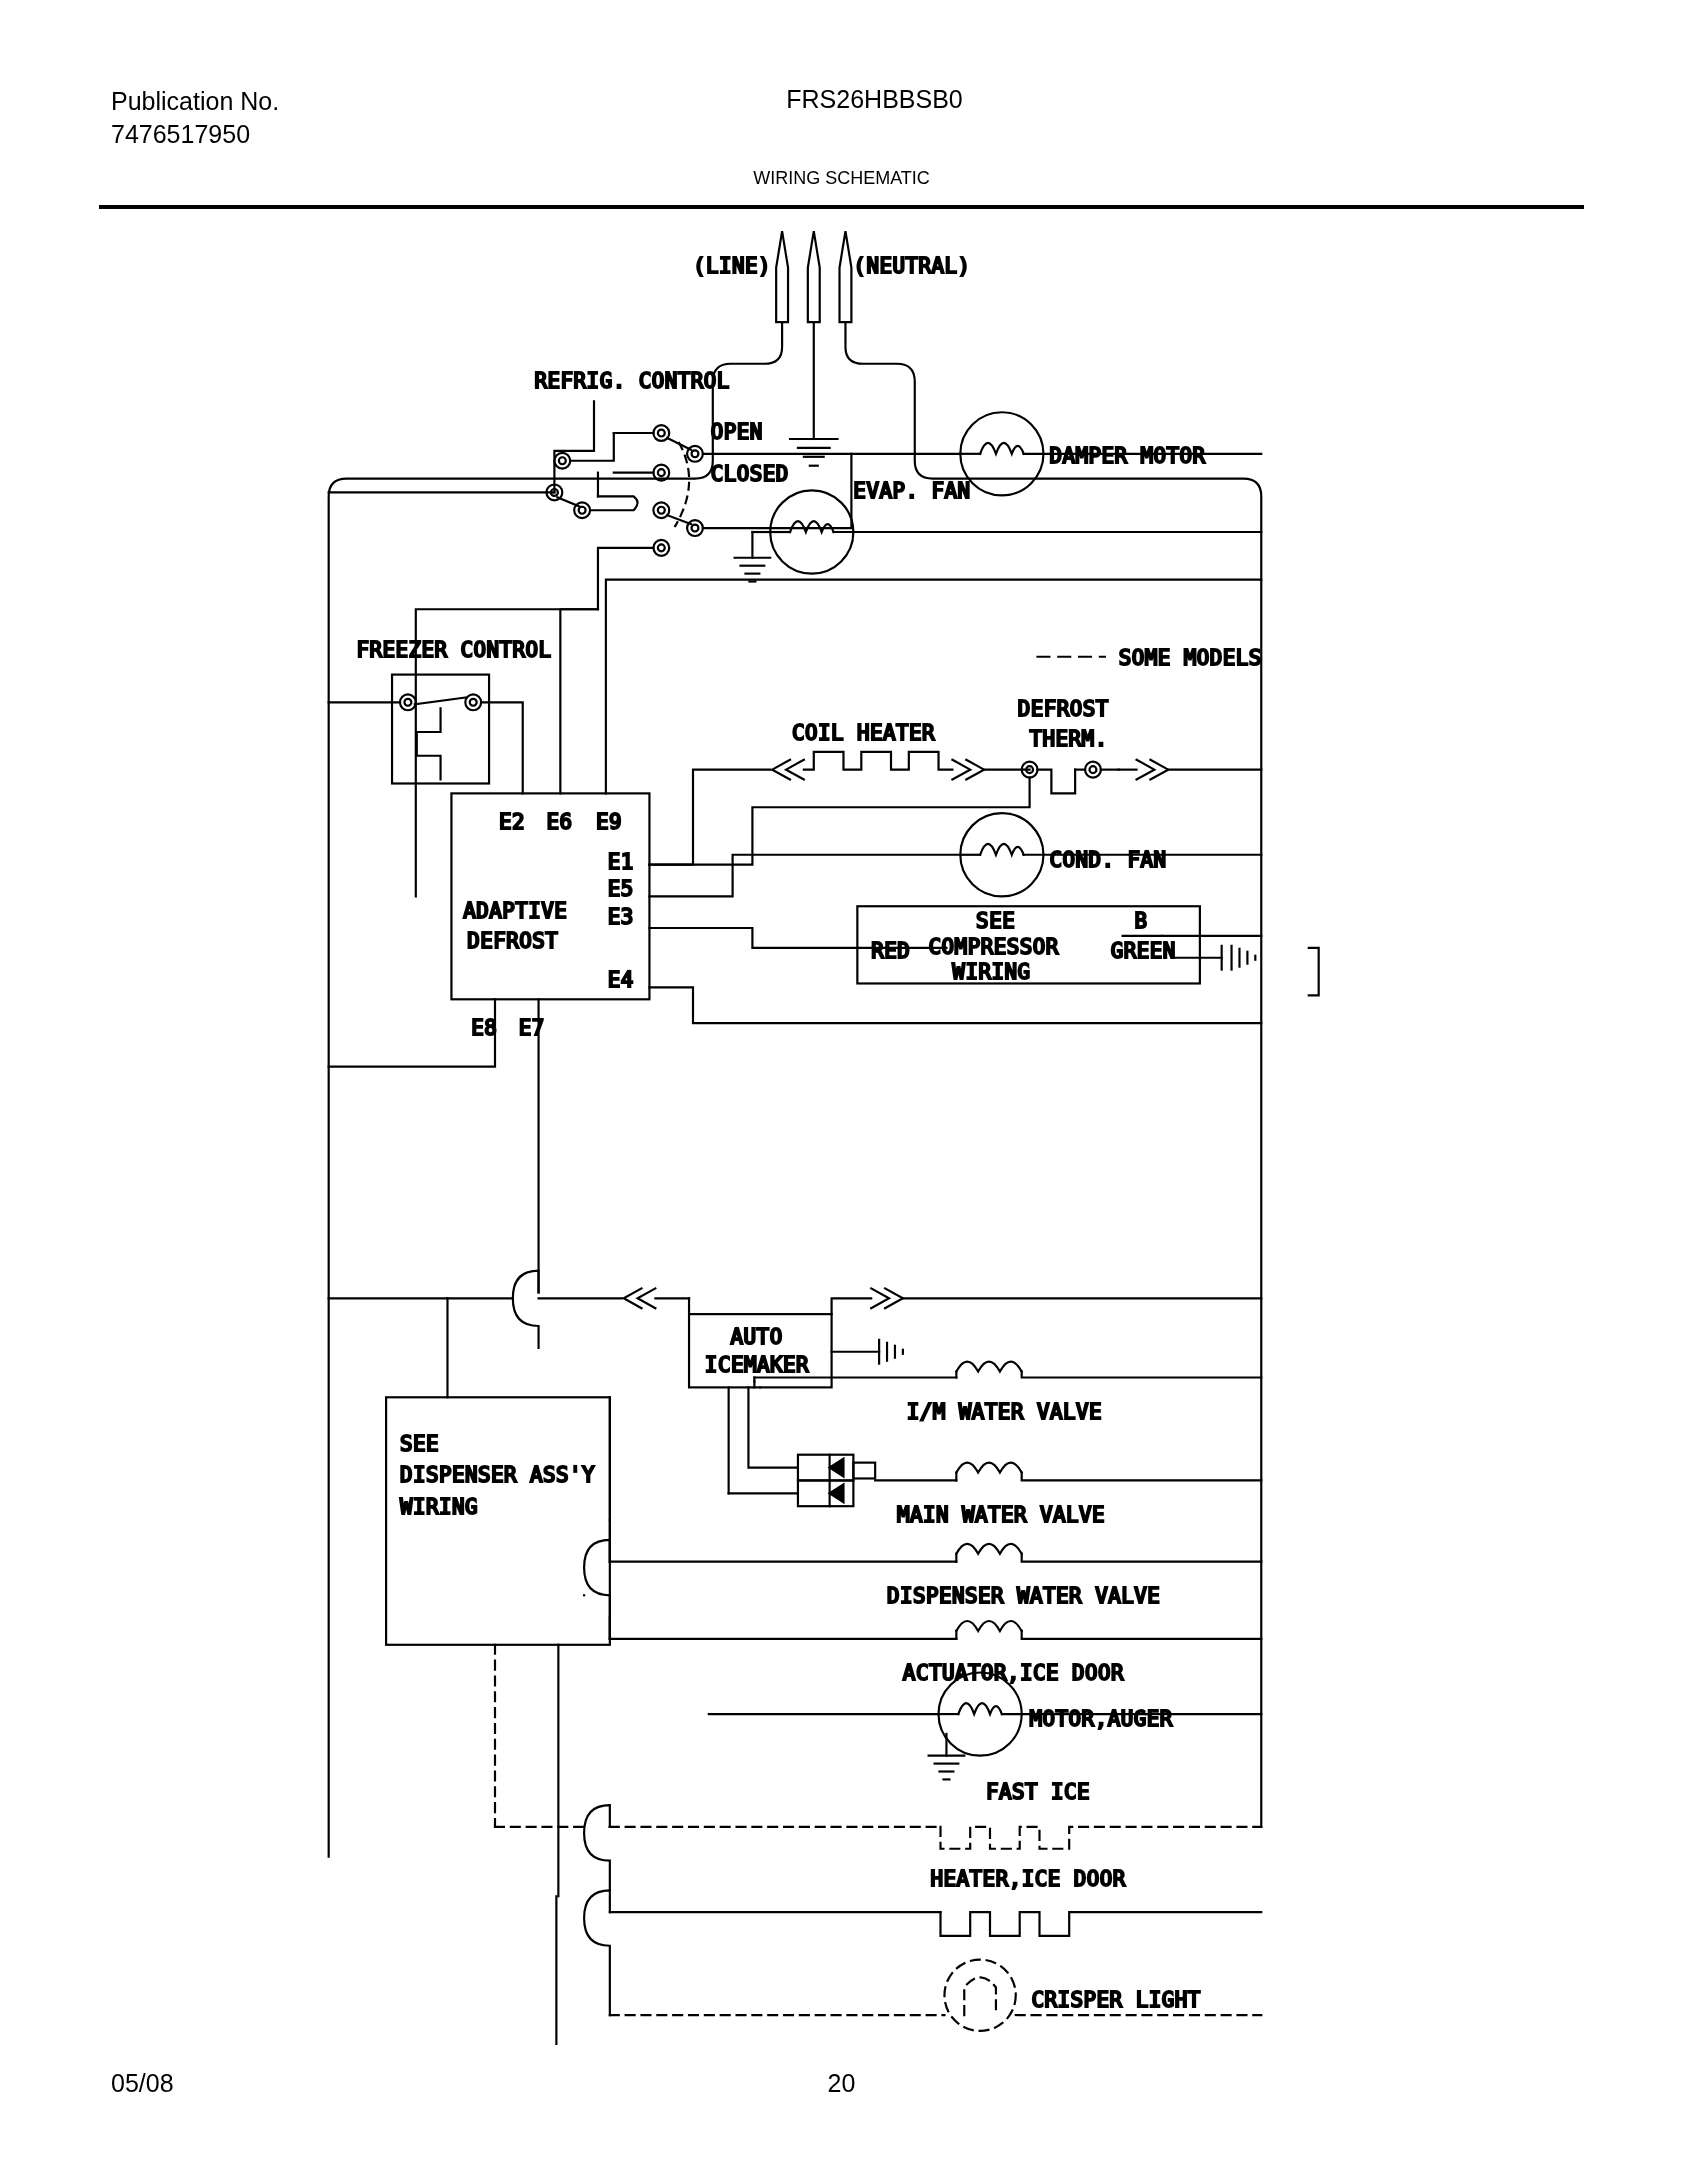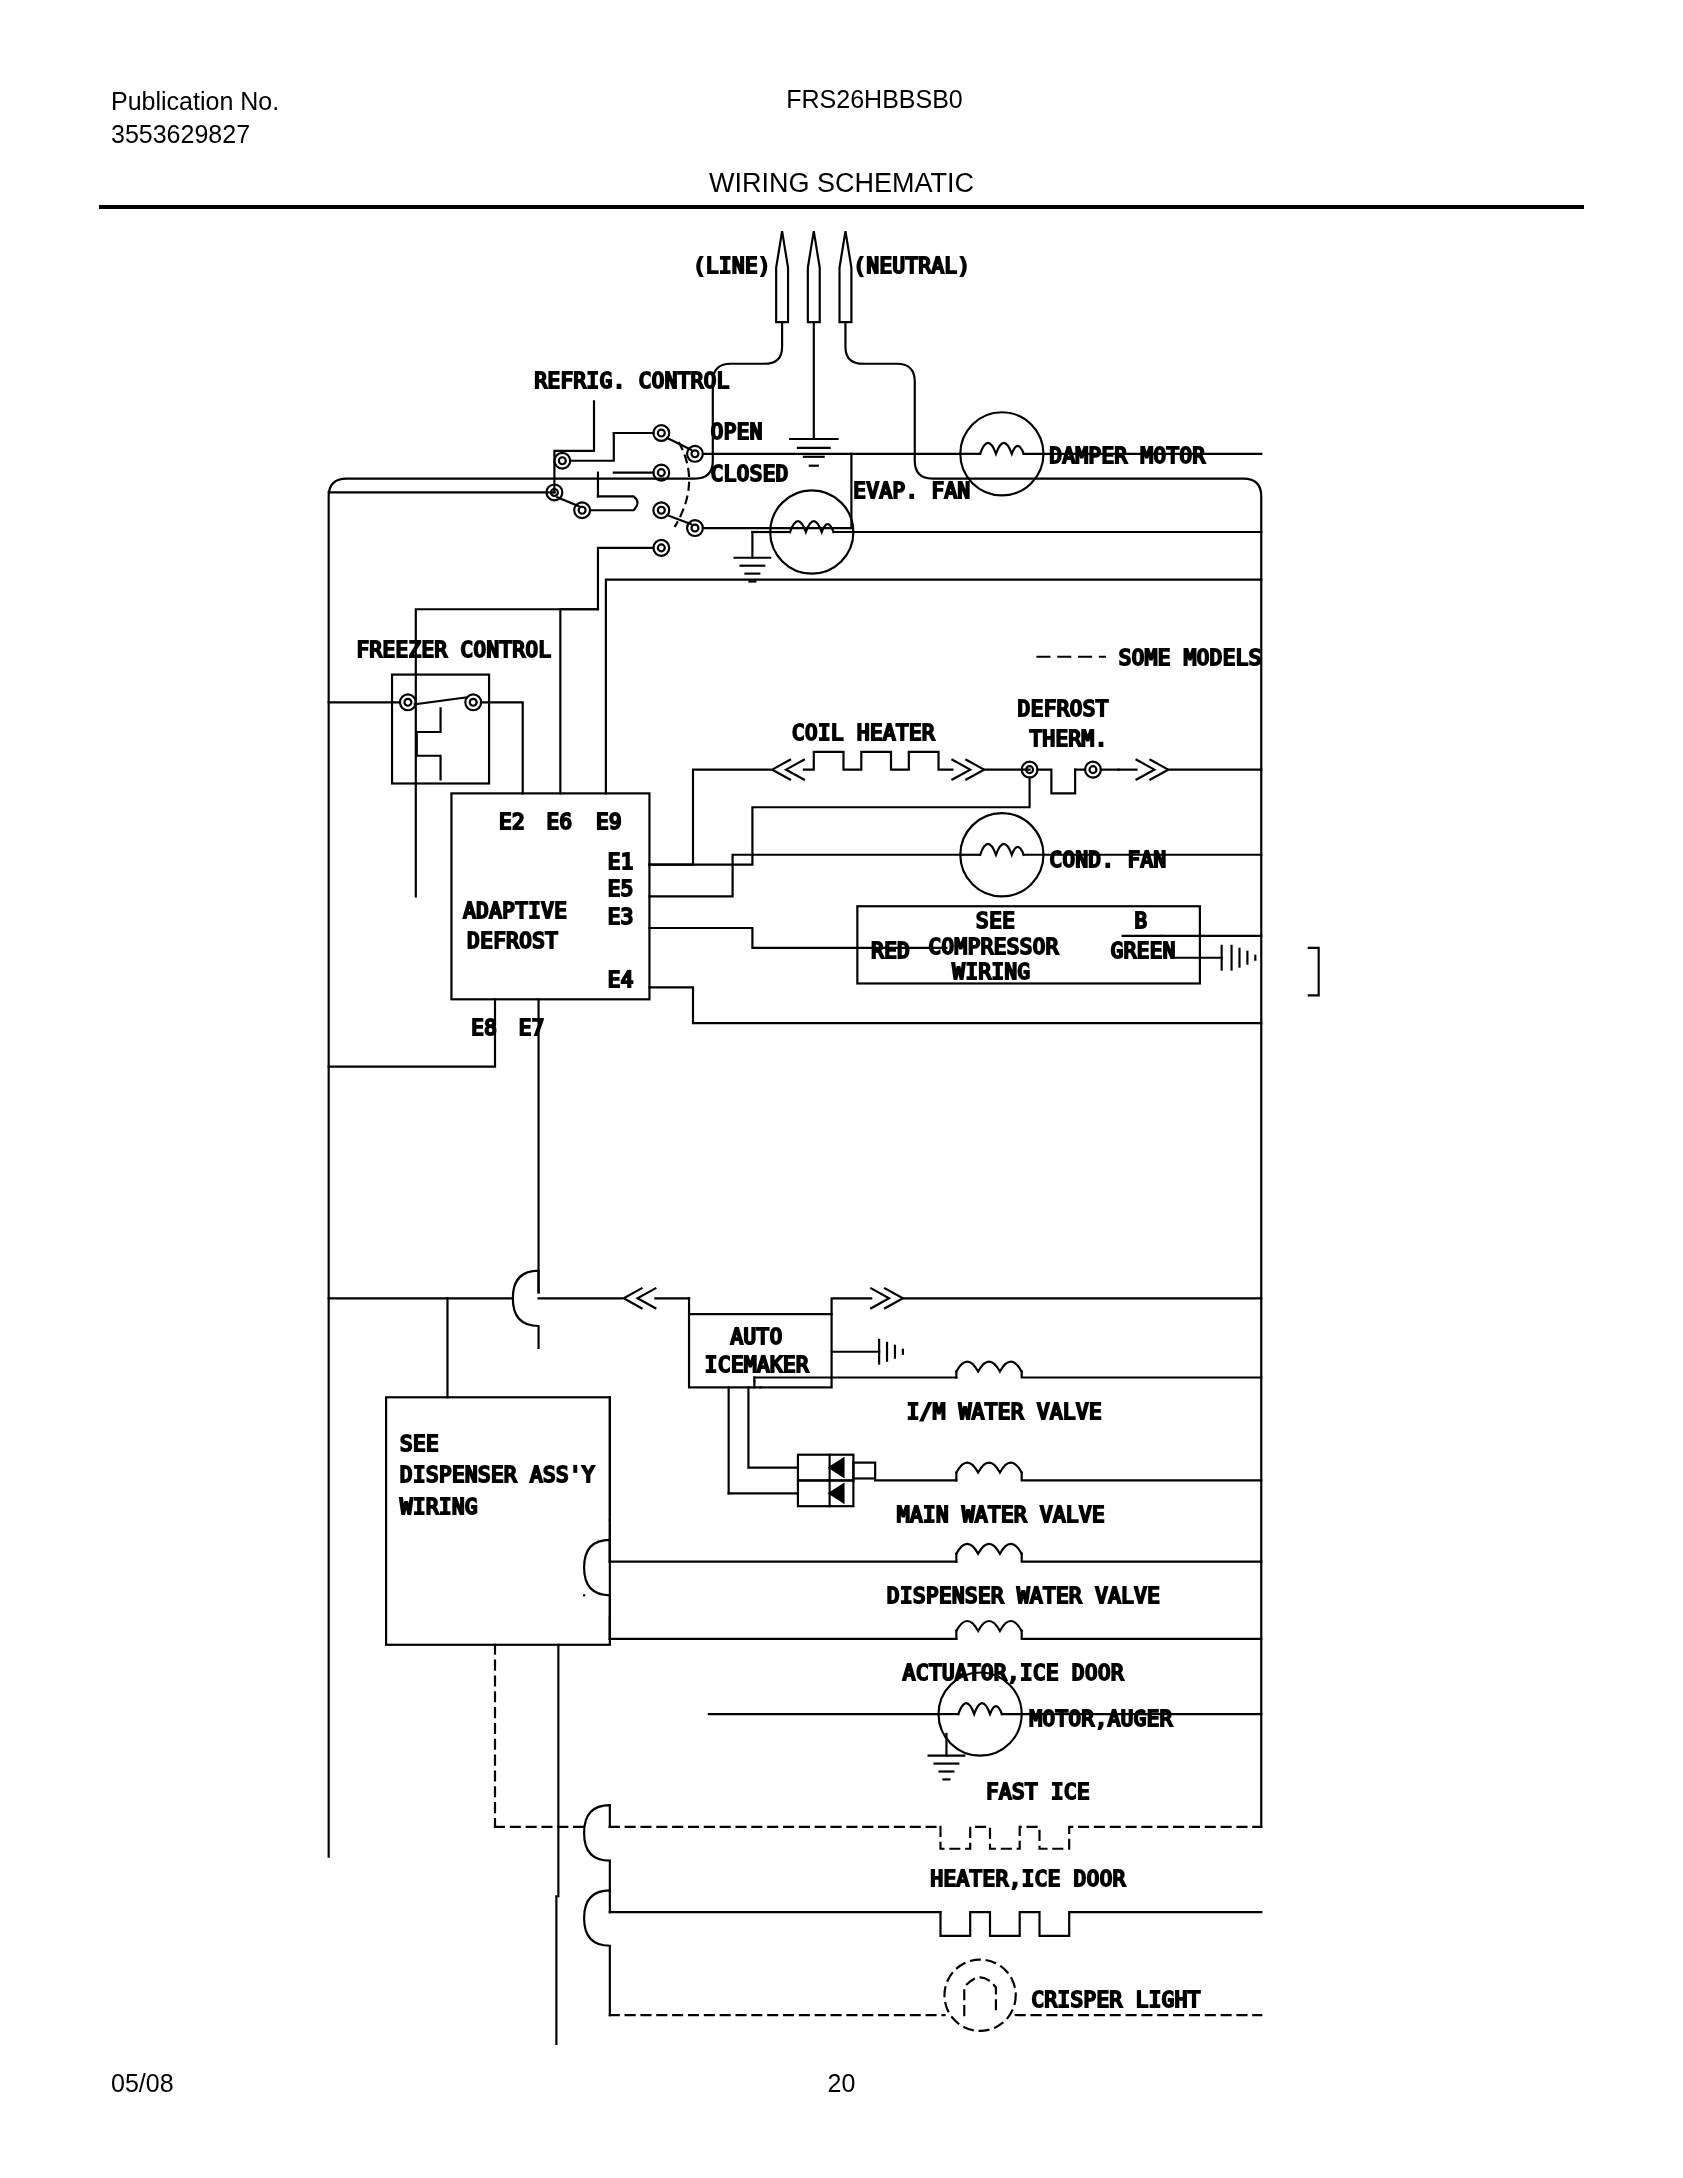--- a/index.html
+++ b/index.html
@@ -18,21 +18,21 @@
     position:absolute; left:111px; top:85px;
     font-size:25px; line-height:33px; color:#000;
     white-space:pre-line;
   }
   .hdr-model {
     position:absolute; left:0; top:85px; width:1683px;
     text-align:center; font-size:25px;padding-left:33px;
   }
   .hdr-title {
     position:absolute; left:0; top:168px; width:1683px;
-    text-align:center; font-size:27px;
+    text-align:center; font-size:18px;
   }
   .hdr-rule {
     position:absolute; left:99px; top:205px;
     width:1485px; height:4px; background:#000;
   }
 
   
   .ftr-date {
     position:absolute; left:111px; top:2069px;
     font-size:25px;
@@ -53,21 +53,21 @@
     fill:#000;
     letter-spacing:0.5px;
   }
   svg .lbl { font-size:21px; }
 </style>
 </head>
 <body>
 
 <div class="page">
 
-  <div class="hdr-pub"><span>Publication No.</span><br><span>3553629827</span></div>
+  <div class="hdr-pub"><span>Publication No.</span><br><span>7476517950</span></div>
 
   <div class="hdr-model">FRS26HBBSB0</div>
   <div class="hdr-title">WIRING SCHEMATIC</div>
   <div class="hdr-rule"></div>
 
   <div class="ftr-date">05/08</div>
   <div class="ftr-page">20</div>
 
   <svg class="schematic" viewBox="0 0 1700 1850">
     <g fill="none" stroke="#000" stroke-width="2.2" stroke-linecap="square">

